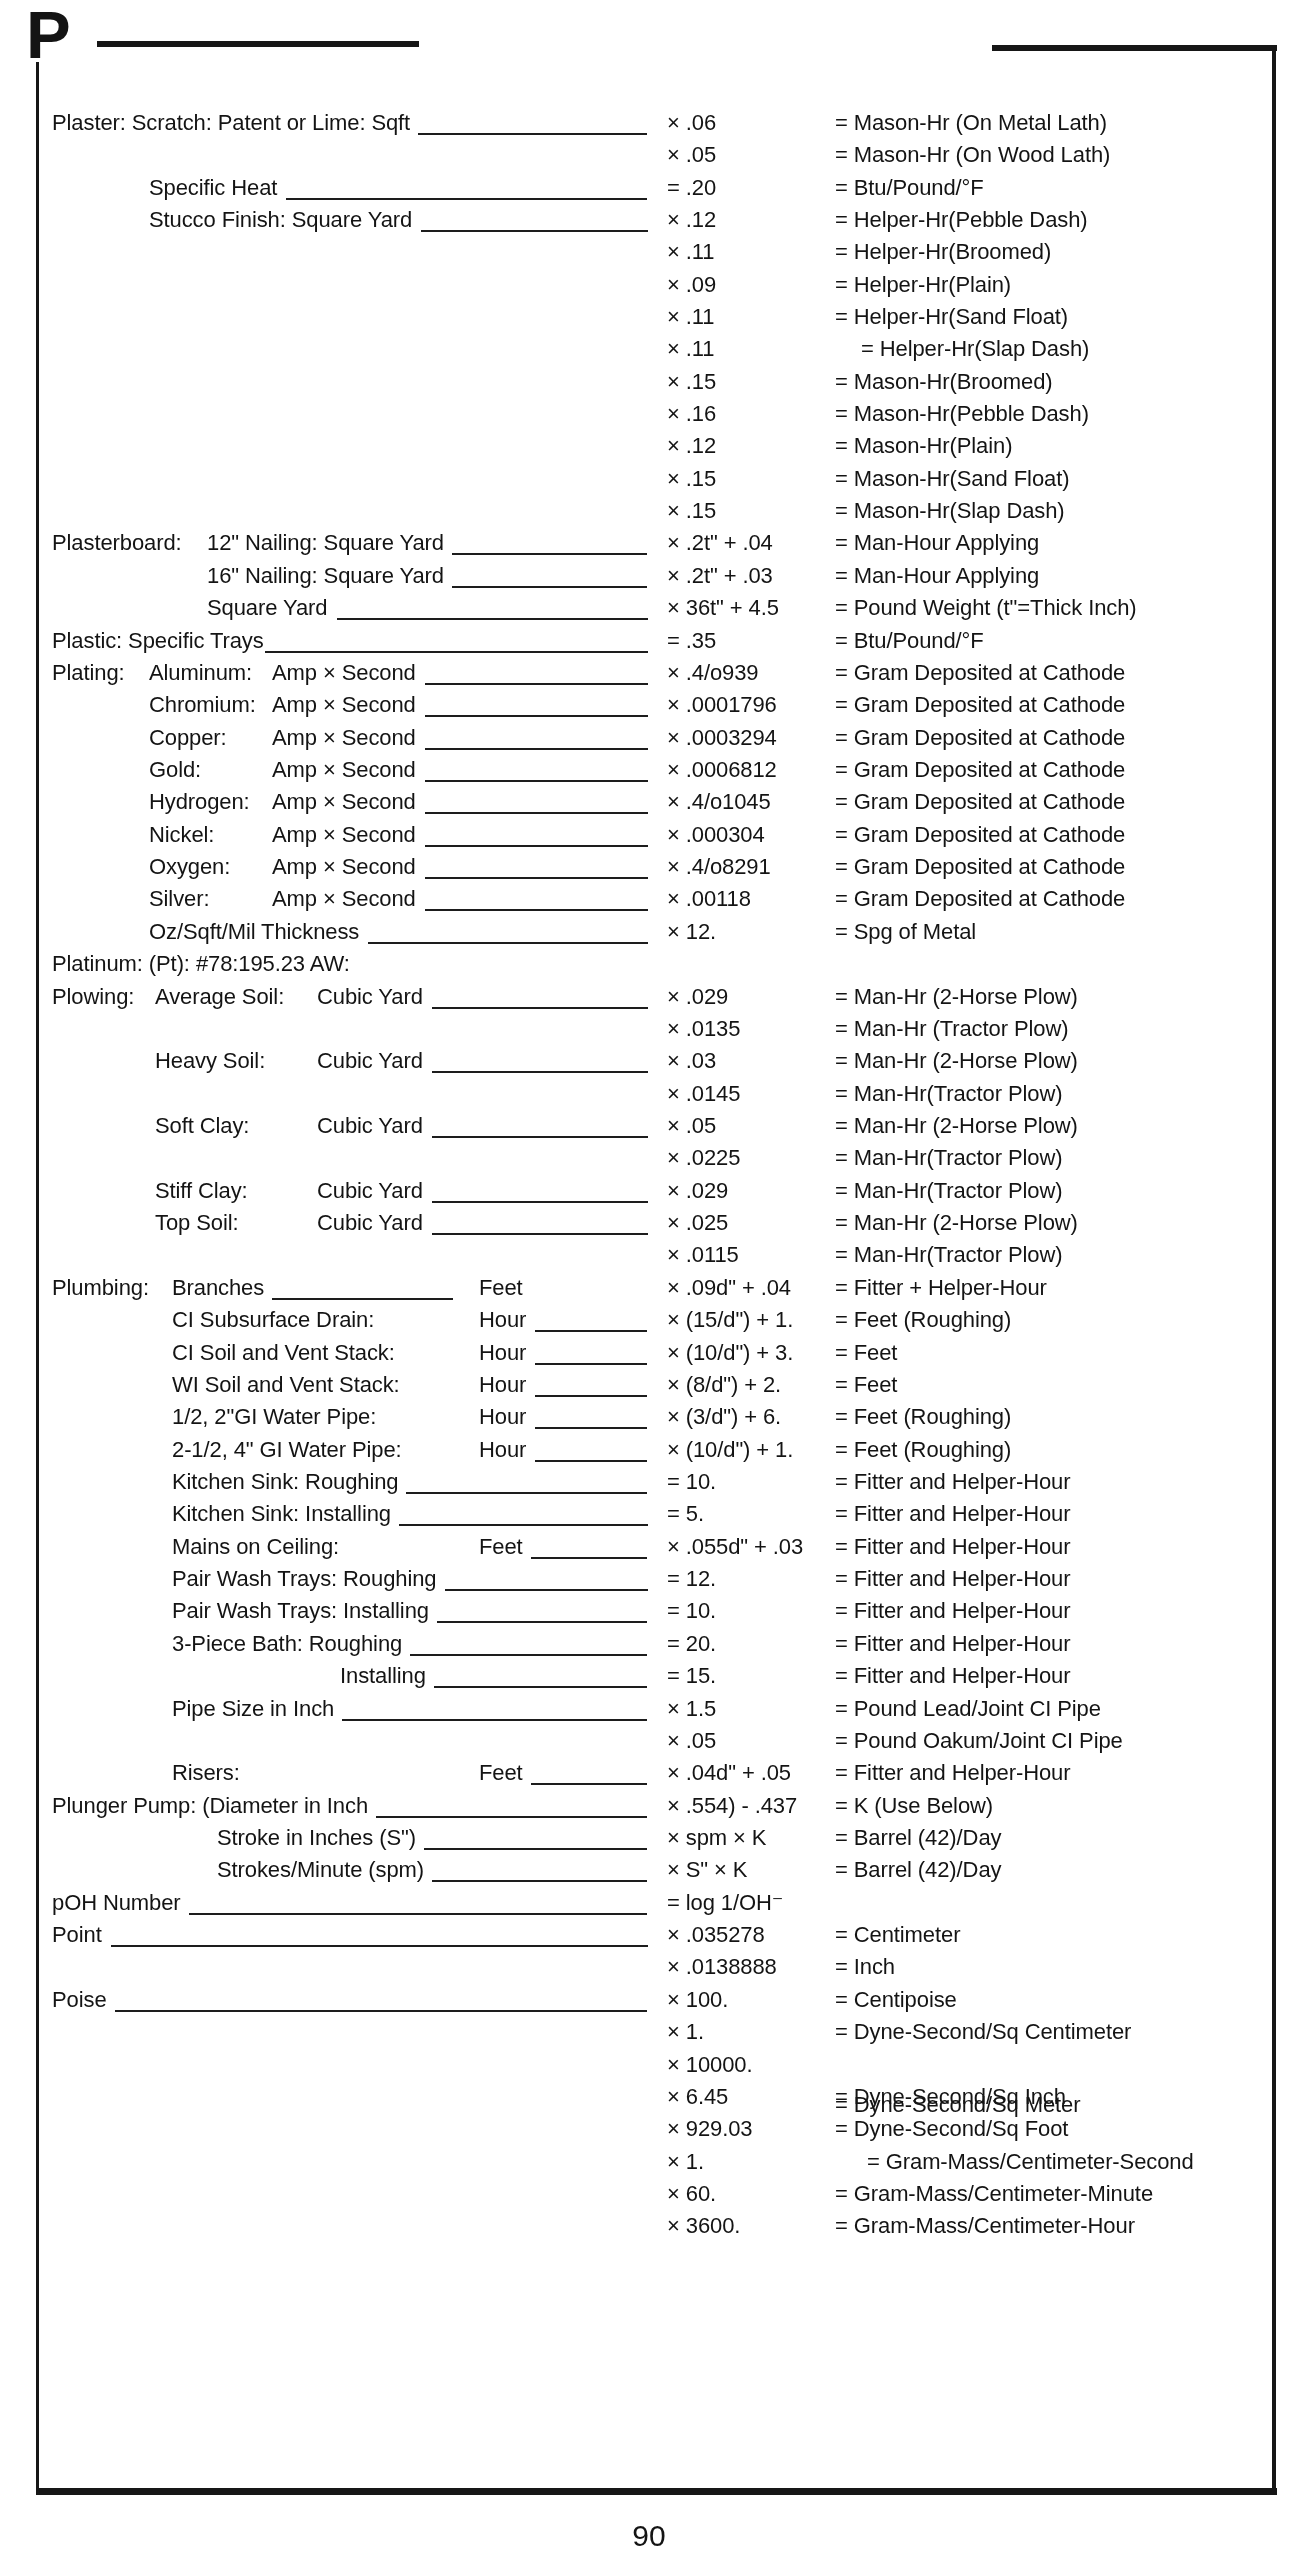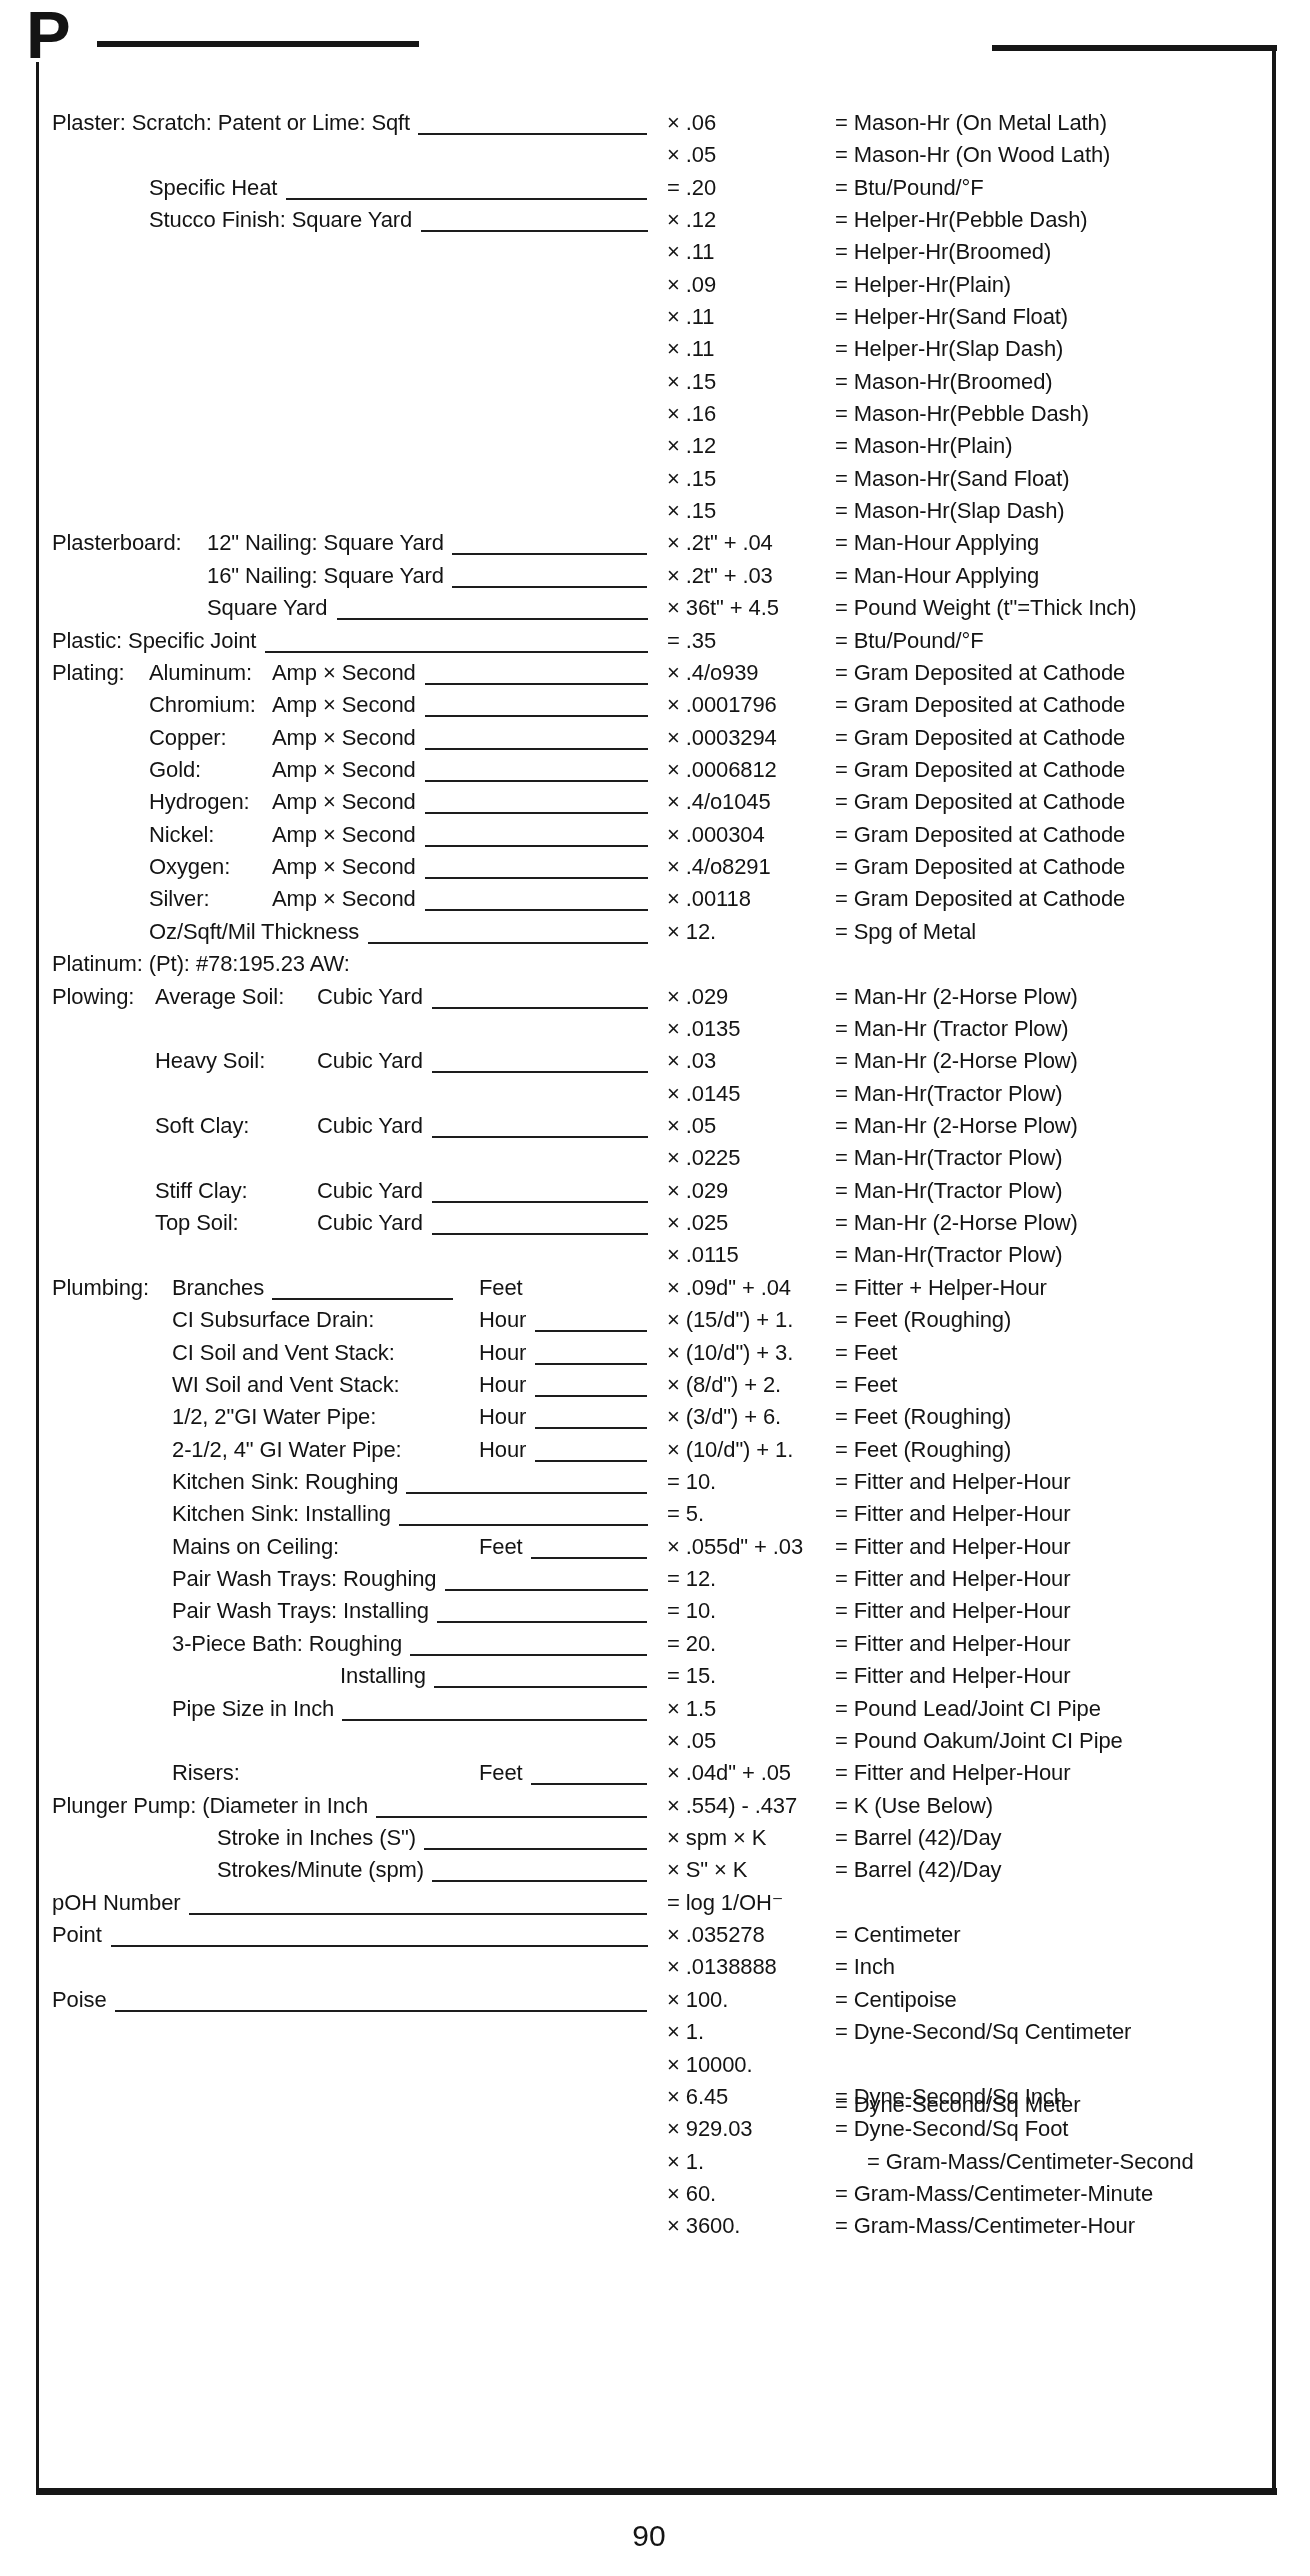--- a/index.html
+++ b/index.html
@@ -76,21 +76,21 @@
       <div class="row" style="top: 269px;">
         <span style="left: 667px;">× .09</span>
         <span style="left: 835px;">= Helper-Hr(Plain)</span>
       </div>
       <div class="row" style="top: 301px;">
         <span style="left: 667px;">× .11</span>
         <span style="left: 835px;">= Helper-Hr(Sand Float)</span>
       </div>
       <div class="row" style="top: 333px;">
         <span style="left: 667px;">× .11</span>
-        <span style="left: 835px;">= Helper-Hr(Slap Dash)</span>
+        <span style="left: 861px;">= Helper-Hr(Slap Dash)</span>
       </div>
       <div class="row" style="top: 366px;">
         <span style="left: 667px;">× .15</span>
         <span style="left: 835px;">= Mason-Hr(Broomed)</span>
       </div>
       <div class="row" style="top: 398px;">
         <span style="left: 667px;">× .16</span>
         <span style="left: 835px;">= Mason-Hr(Pebble Dash)</span>
       </div>
       <div class="row" style="top: 430px;">
@@ -118,21 +118,21 @@
         <span style="left: 835px;">= Man-Hour Applying</span>
         <div class="fill" style="left: 452px; width: 195px;"></div>
       </div>
       <div class="row" style="top: 592px;">
         <span style="left: 207px;">Square Yard</span>
         <span style="left: 667px;">× 36t" + 4.5</span>
         <span style="left: 835px;">= Pound Weight (t"=Thick Inch)</span>
         <div class="fill" style="left: 337px; width: 311px;"></div>
       </div>
       <div class="row" style="top: 625px;">
-        <span style="left: 52px;">Plastic: Specific Joint</span>
+        <span style="left: 52px;">Plastic: Specific Trays</span>
         <span style="left: 667px;">= .35</span>
         <span style="left: 835px;">= Btu/Pound/°F</span>
         <div class="fill" style="left: 265px; width: 383px;"></div>
       </div>
       <div class="row" style="top: 657px;">
         <span style="left: 52px;">Plating:</span>
         <span style="left: 149px;">Aluminum:</span>
         <span style="left: 272px;">Amp × Second</span>
         <span style="left: 667px;">× .4/o939</span>
         <span style="left: 835px;">= Gram Deposited at Cathode</span>

